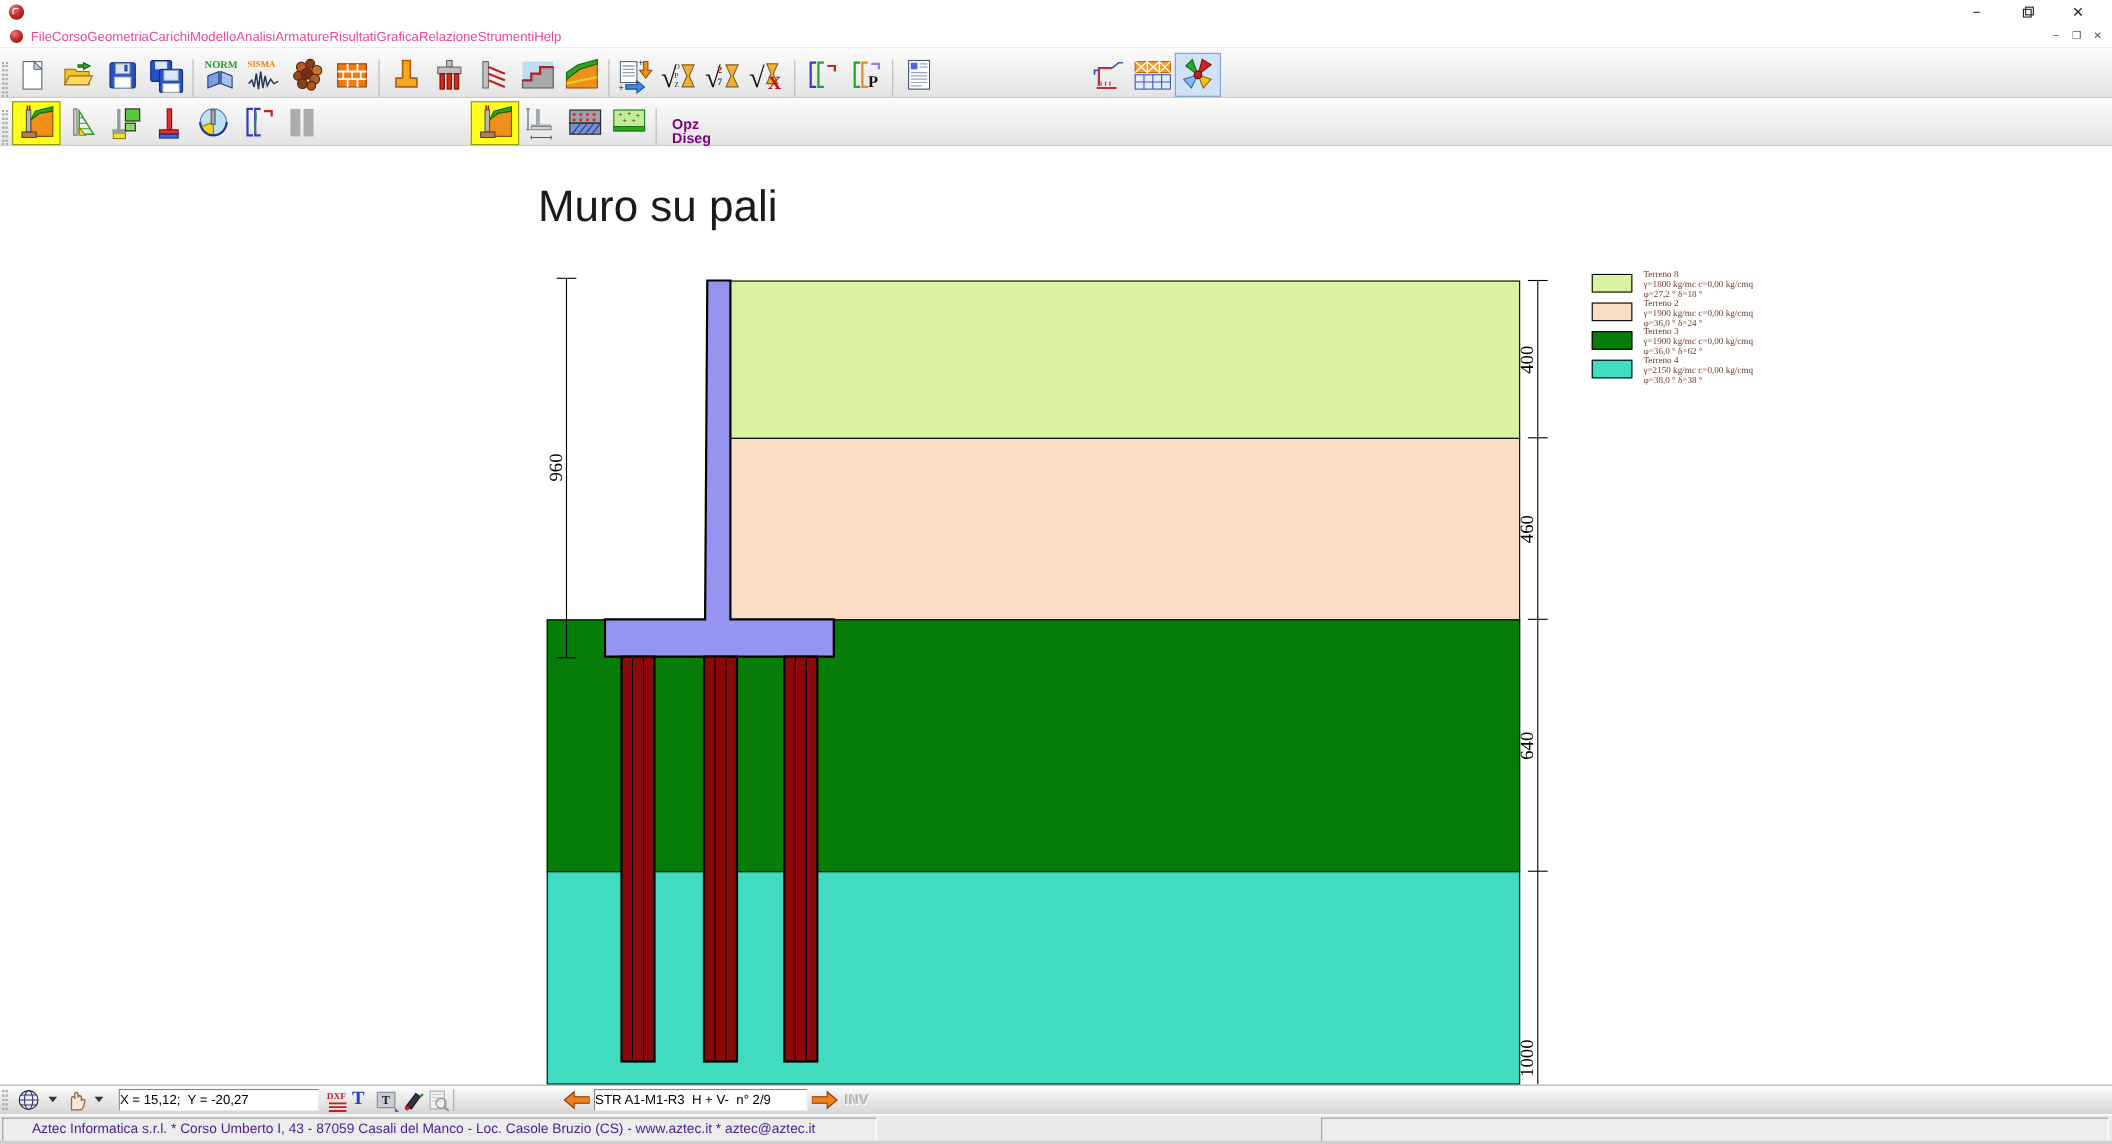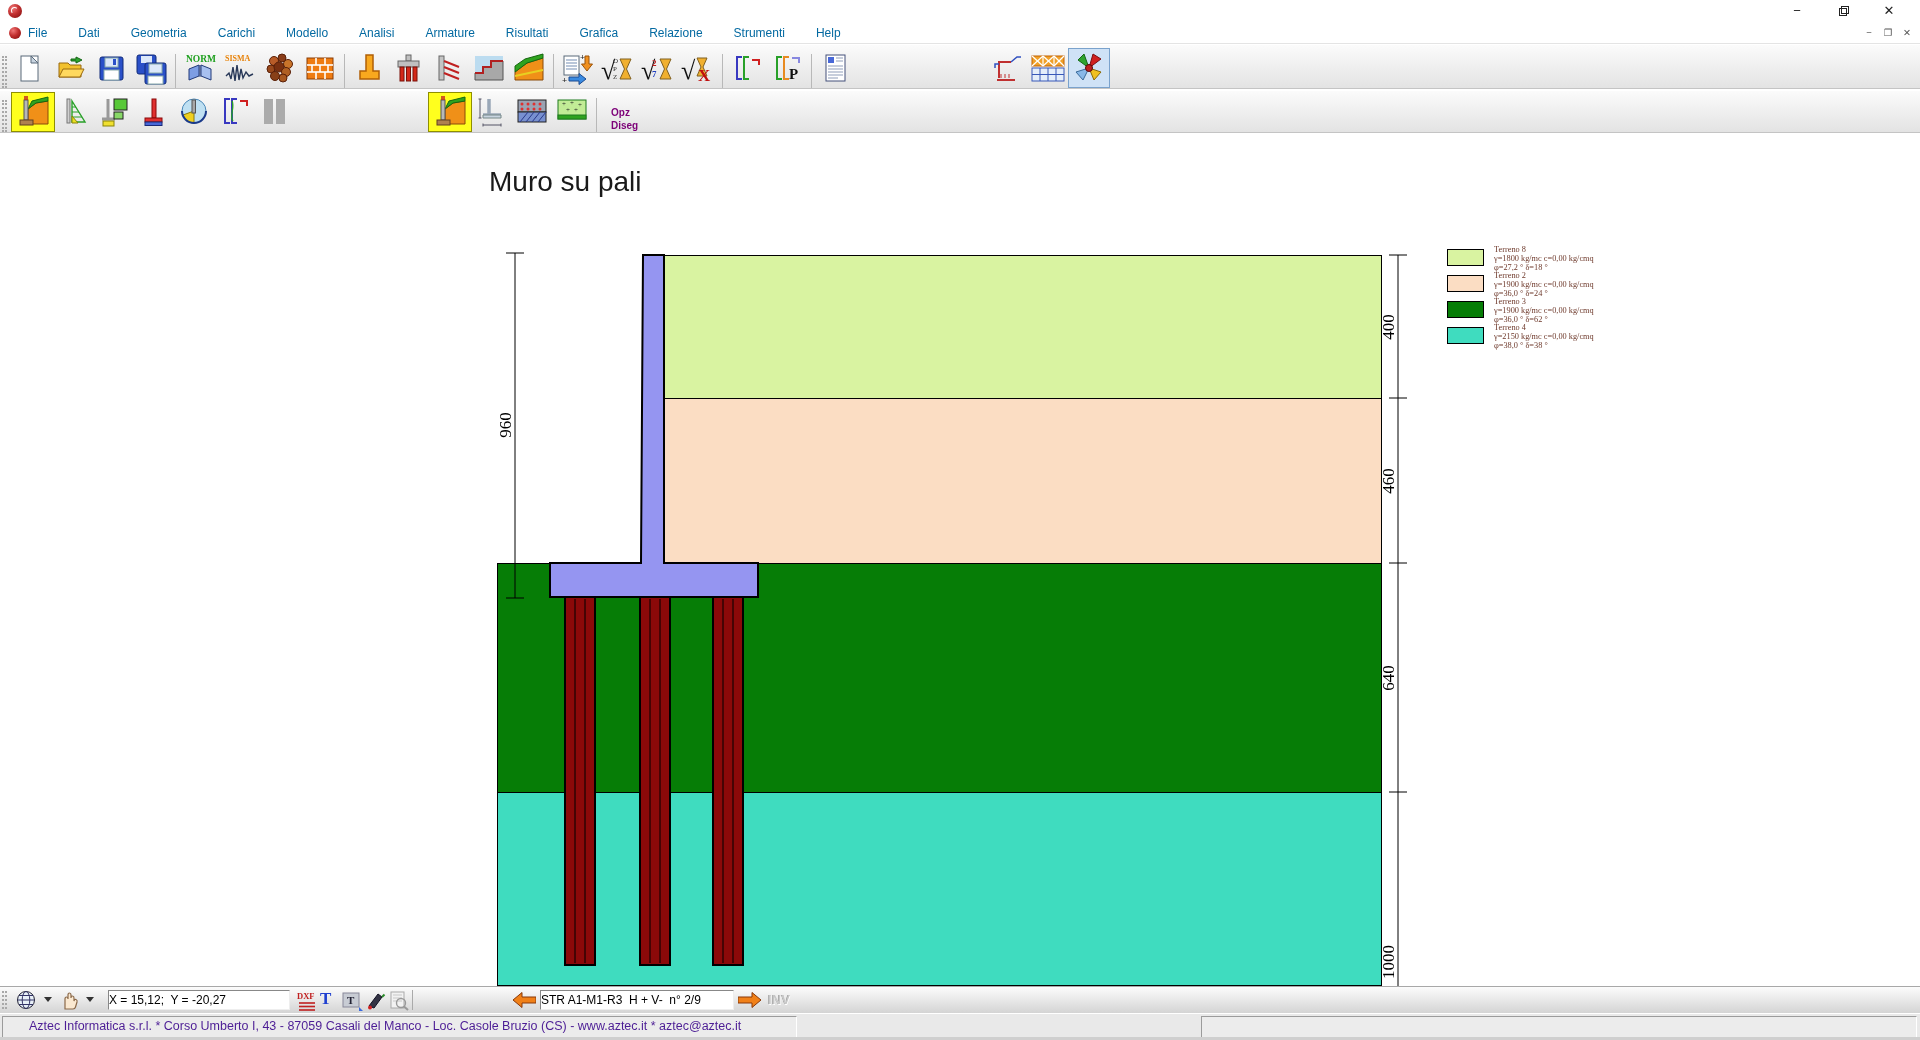--- a/index.html
+++ b/index.html
@@ -11,38 +11,38 @@
 .appicon::after{content:"";position:absolute;left:3px;top:3px;width:5px;height:5px;border-radius:50%;border:1.5px solid #fff;border-right-color:transparent;border-bottom-color:transparent}
 .title-text{position:absolute;left:28px;top:0;line-height:23px;font-size:12.5px;color:#111;white-space:pre}
 .winbtns{position:absolute;right:8px;top:0;height:23px;display:flex}
 .wbtn{width:46px;text-align:center;line-height:21px;font-size:13px;color:#222}
 .rsq{display:inline-block;position:relative;width:9px;height:10px;margin-top:6px}
 .rsq i{position:absolute;left:0;top:2px;width:8px;height:8px;border:1px solid #222;background:#fff}
 .rsq b{position:absolute;left:2px;top:0;width:8px;height:8px;border:1px solid #222}
 
 .menubar{position:absolute;left:0;top:23px;width:100%;height:21px;background:#fff;border-bottom:1px solid #e4e4e4}
 .mdiicon{position:absolute;left:9px;top:4px;width:12px;height:12px;border-radius:50%;background:radial-gradient(circle at 35% 30%,#f07878,#c23030 45%,#7a0808)}
-.menu-items{position:absolute;left:28px;top:0;display:flex;gap:31px;font-size:12px;color:#0369a1;line-height:20px}
+.menu-items{position:absolute;left:28px;top:0;display:flex;gap:0;font-size:12px;color:#ec4899;line-height:20px}
 .mi{cursor:default}
 .mdibtns{position:absolute;right:5px;top:3px;display:flex;gap:3px}
 .mdib{width:16px;height:14px;color:#555;font-size:9.5px;line-height:13px;text-align:center}
 
 .toolbar{position:absolute;left:0;width:100%;background:linear-gradient(#fbfbfb,#e3e3e3);border-bottom:1px solid #c4c4c4;border-top:1px solid #fff}
 #tb1{top:44px;height:45px}
 #tb2{top:90px;height:43px}
 .tbrow{display:flex;align-items:flex-end;height:100%;position:absolute;top:0}
 .grip{width:5px;height:32px;border-left:2px dotted #a8a8a8;border-right:2px dotted #a8a8a8;margin:0 4px 0 2px}
 .ti{width:40px;height:38px;display:flex;align-items:center;justify-content:center}
 .sep{width:1px;height:34px;background:#b8b8b8;margin:0 4px}
 .tsel{background:#cfe2f6;border:1px solid #7aa2cc;width:42px;height:40px}
 .ysel{background:#ffff1e;border:1px solid #8f8f00;width:44px;height:40px}
-.opz{font-size:10px;font-weight:bold;color:#7d0078;line-height:12.5px;margin-left:10px}
+.opz{font-size:13px;font-weight:bold;color:#7d0078;line-height:12.5px;margin-left:10px}
 
 .canvas{position:absolute;left:0;top:133px;width:1920px;height:853px;background:#fff}
-.dtitle{position:absolute;left:489px;top:33px;font-size:28px;color:#1a1a1a;font-family:"Liberation Sans",sans-serif}
+.dtitle{position:absolute;left:489px;top:33px;font-size:40px;color:#1a1a1a;font-family:"Liberation Sans",sans-serif}
 .soil{position:absolute;border:1px solid #000}
 #soil1{left:663px;top:122px;width:719px;height:144px;background:#d9f3a1}
 #soil2{left:663px;top:265px;width:719px;height:166px;background:#fbddc3}
 #soil3{left:497px;top:430px;width:885px;height:230px;background:#067d06}
 #soil4{left:497px;top:659px;width:885px;height:194px;background:#3fdcbf}
 .ovl{position:absolute;left:0;top:0;pointer-events:none}
 
 .legend{position:absolute;left:1447px;top:113px;width:300px}
 .lg-sw{position:absolute;left:0;width:37px;height:17px;border:1px solid #000}
 .lg-tx{position:absolute;left:47px;width:250px;font-family:"Liberation Serif",serif;font-size:8.3px;line-height:8.8px;color:#6e392b}
@@ -73,21 +73,21 @@
       <div class="wbtn">−</div>
       <div class="wbtn"><span class="rsq"><i></i><b></b></span></div>
       <div class="wbtn">✕</div>
     </div>
   </div>
 
   <div class="menubar">
     <span class="mdiicon"></span>
     <div class="menu-items">
       <span class="mi">File</span>
-      <span class="mi">Dati</span>
+      <span class="mi">Corso</span>
       <span class="mi">Geometria</span>
       <span class="mi">Carichi</span>
       <span class="mi">Modello</span>
       <span class="mi">Analisi</span>
       <span class="mi">Armature</span>
       <span class="mi">Risultati</span>
       <span class="mi">Grafica</span>
       <span class="mi">Relazione</span>
       <span class="mi">Strumenti</span>
       <span class="mi">Help</span>

